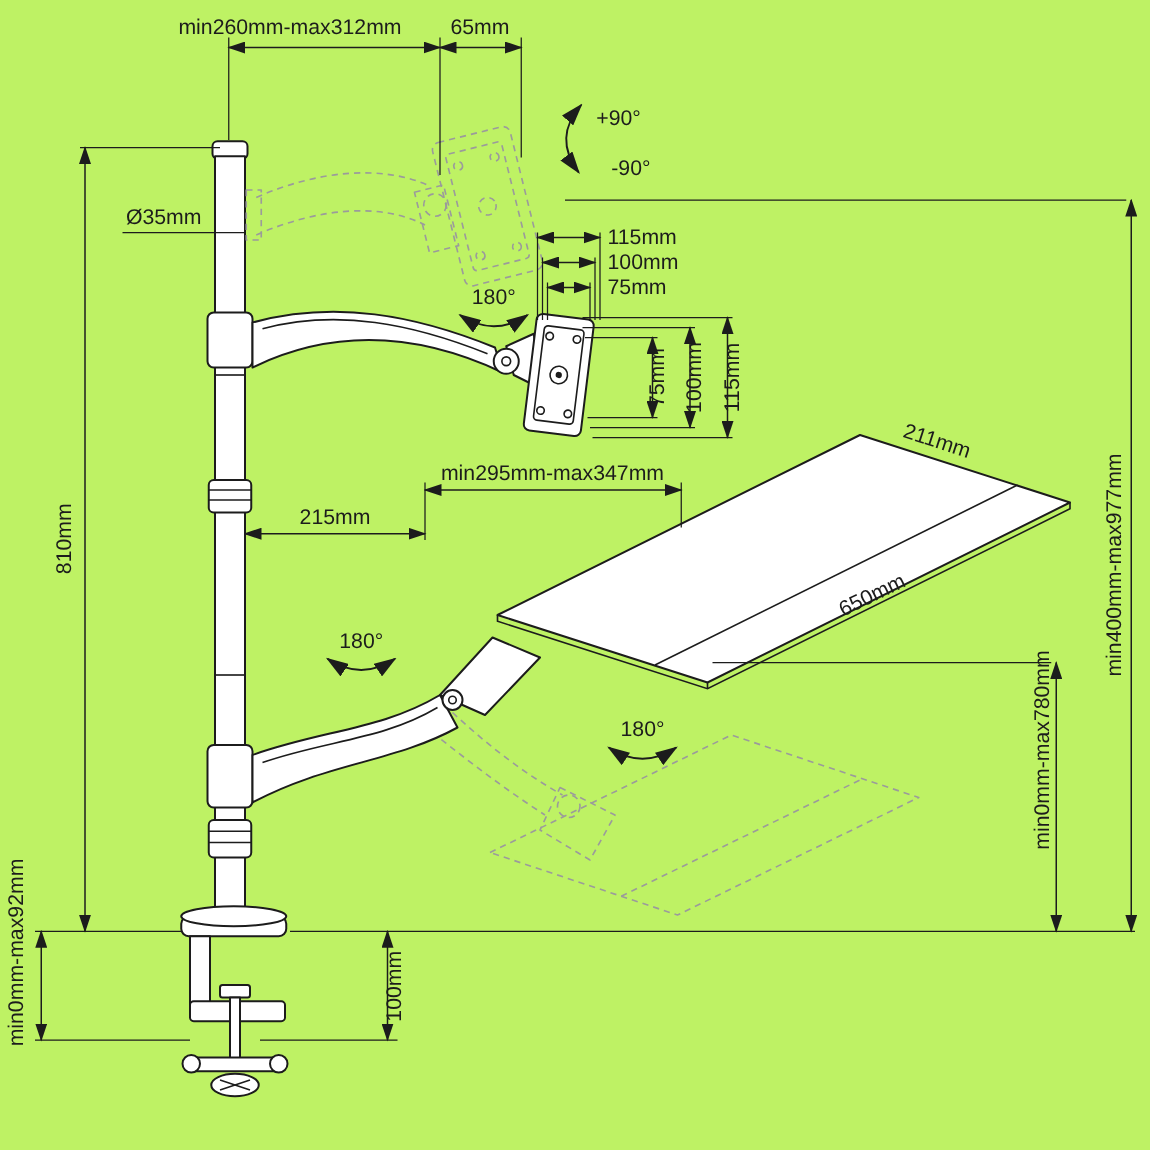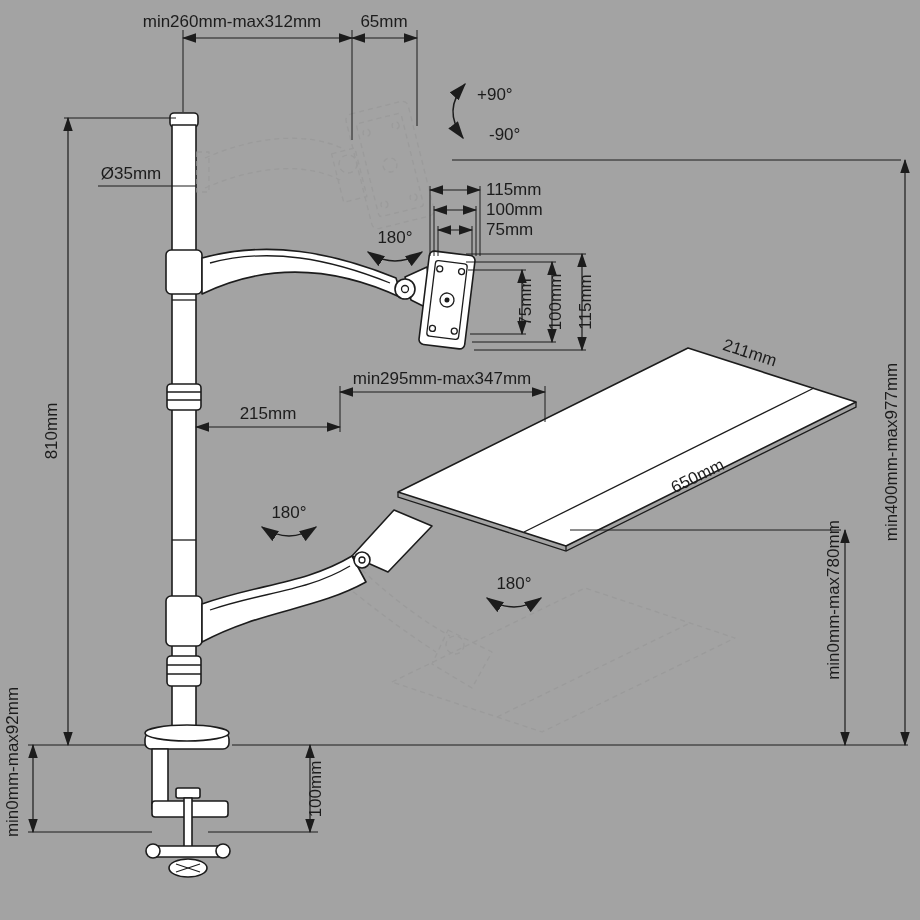--- a/index.html
+++ b/index.html
@@ -1,16 +1,16 @@
 <!DOCTYPE html>
 <html><head>
 <meta charset="utf-8">
 <style>
   html,body{margin:0;padding:0;background:#ffffff;}
-  .stage{width:920px;height:920px;background:#a3a3a3;position:relative;overflow:hidden;}
+  .stage{width:920px;height:920px;background:#bef264;position:relative;overflow:hidden;}
   text{font-family:"Liberation Sans",sans-serif;font-size:17px;fill:#1c1c1c;}
   .part{fill:#ffffff;stroke:#1c1c1c;stroke-width:1.6;stroke-linejoin:round;}
   .partline{fill:none;stroke:#1c1c1c;stroke-width:1.3;}
   .ghost{fill:none;stroke:#9b9b9b;stroke-width:1.3;stroke-dasharray:5 4;stroke-linejoin:round;}
   .dim{stroke:#1c1c1c;stroke-width:1.2;fill:none;}
   .ext{stroke:#1c1c1c;stroke-width:1;fill:none;}
   .arc{stroke:#1c1c1c;stroke-width:1.5;fill:none;}
 </style>
 </head>
 <body>

